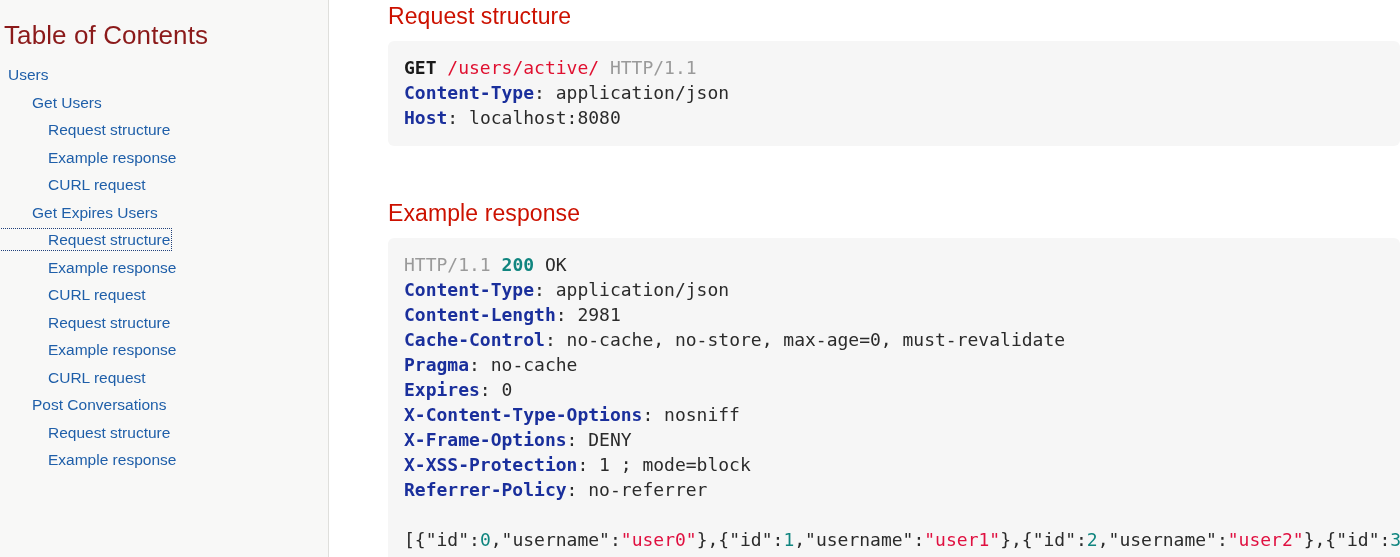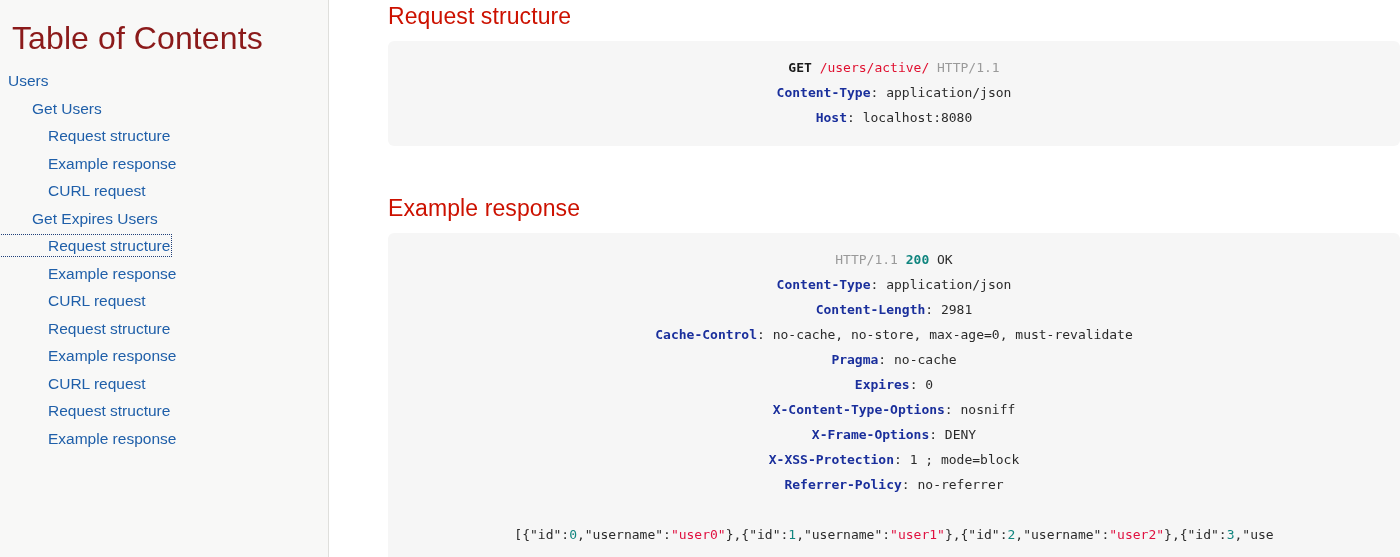--- a/index.html
+++ b/index.html
@@ -27,24 +27,24 @@
     min-width: 329px;
     height: 557px;
     background: #f8f8f7;
     border-right: 1px solid #dfdfdc;
     overflow: hidden;
     padding: 0;
   }
 
   .toc-title {
     color: #8b1a1a;
-    font-size: 32px;
+    font-size: 26px;
     font-weight: 400;
     line-height: 1;
-    margin: 22px 0 0 12px;
+    margin: 22px 0 0 4px;
     letter-spacing: 0.1px;
   }
 
   .toc-list {
     margin: 13px 0 0 0;
     padding: 0;
     list-style: none;
   }
 
   .toc-item {
@@ -97,24 +97,23 @@
 
   .codeblock {
     background: #f6f6f6;
     border-radius: 6px;
     margin-top: 13px;
     margin-right: 0;
     padding: 14px 16px 16px 16px;
     overflow: hidden;
     white-space: pre;
     font-family: "DejaVu Sans Mono", "Liberation Mono", monospace;
-    font-size: 13px;
+    font-size: 18px;
     line-height: 25px;
     color: #222222;
-    text-align: center;
   }
 
   .codeblock .line { white-space: pre; }
 
   
   .tok-method   { color: #1a1a1a; font-weight: bold; }
   .tok-path     { color: #e01030; }
   .tok-proto    { color: #9a9a9a; }
   .tok-header   { color: #1a2f9c; font-weight: bold; }
   .tok-plain    { color: #2b2b2b; }
@@ -144,20 +143,21 @@
         <li class="toc-item"><a class="toc-link lvl-2" href="#">Request structure</a></li>
         <li class="toc-item"><a class="toc-link lvl-2" href="#">Example response</a></li>
         <li class="toc-item"><a class="toc-link lvl-2" href="#">CURL request</a></li>
         <li class="toc-item"><a class="toc-link lvl-1" href="#">Get Expires Users</a></li>
         <li class="toc-item"><a class="toc-link lvl-2 focused" href="#">Request structure</a></li>
         <li class="toc-item"><a class="toc-link lvl-2" href="#">Example response</a></li>
         <li class="toc-item"><a class="toc-link lvl-2" href="#">CURL request</a></li>
         <li class="toc-item"><a class="toc-link lvl-2" href="#">Request structure</a></li>
         <li class="toc-item"><a class="toc-link lvl-2" href="#">Example response</a></li>
         <li class="toc-item"><a class="toc-link lvl-2" href="#">CURL request</a></li>
+        <li class="toc-item"><a class="toc-link lvl-1" href="#">Post Conversations</a></li>
         <li class="toc-item"><a class="toc-link lvl-2" href="#">Request structure</a></li>
         <li class="toc-item"><a class="toc-link lvl-2" href="#">Example response</a></li>
       </ul>
   </nav>
 
   <main class="content">
 
     <h2 class="section-heading h-request">Request structure</h2>
 
     <pre class="codeblock"><span class="line"><span class="tok-method">GET</span> <span class="tok-path">/users/active/</span> <span class="tok-proto">HTTP/1.1</span></span>

